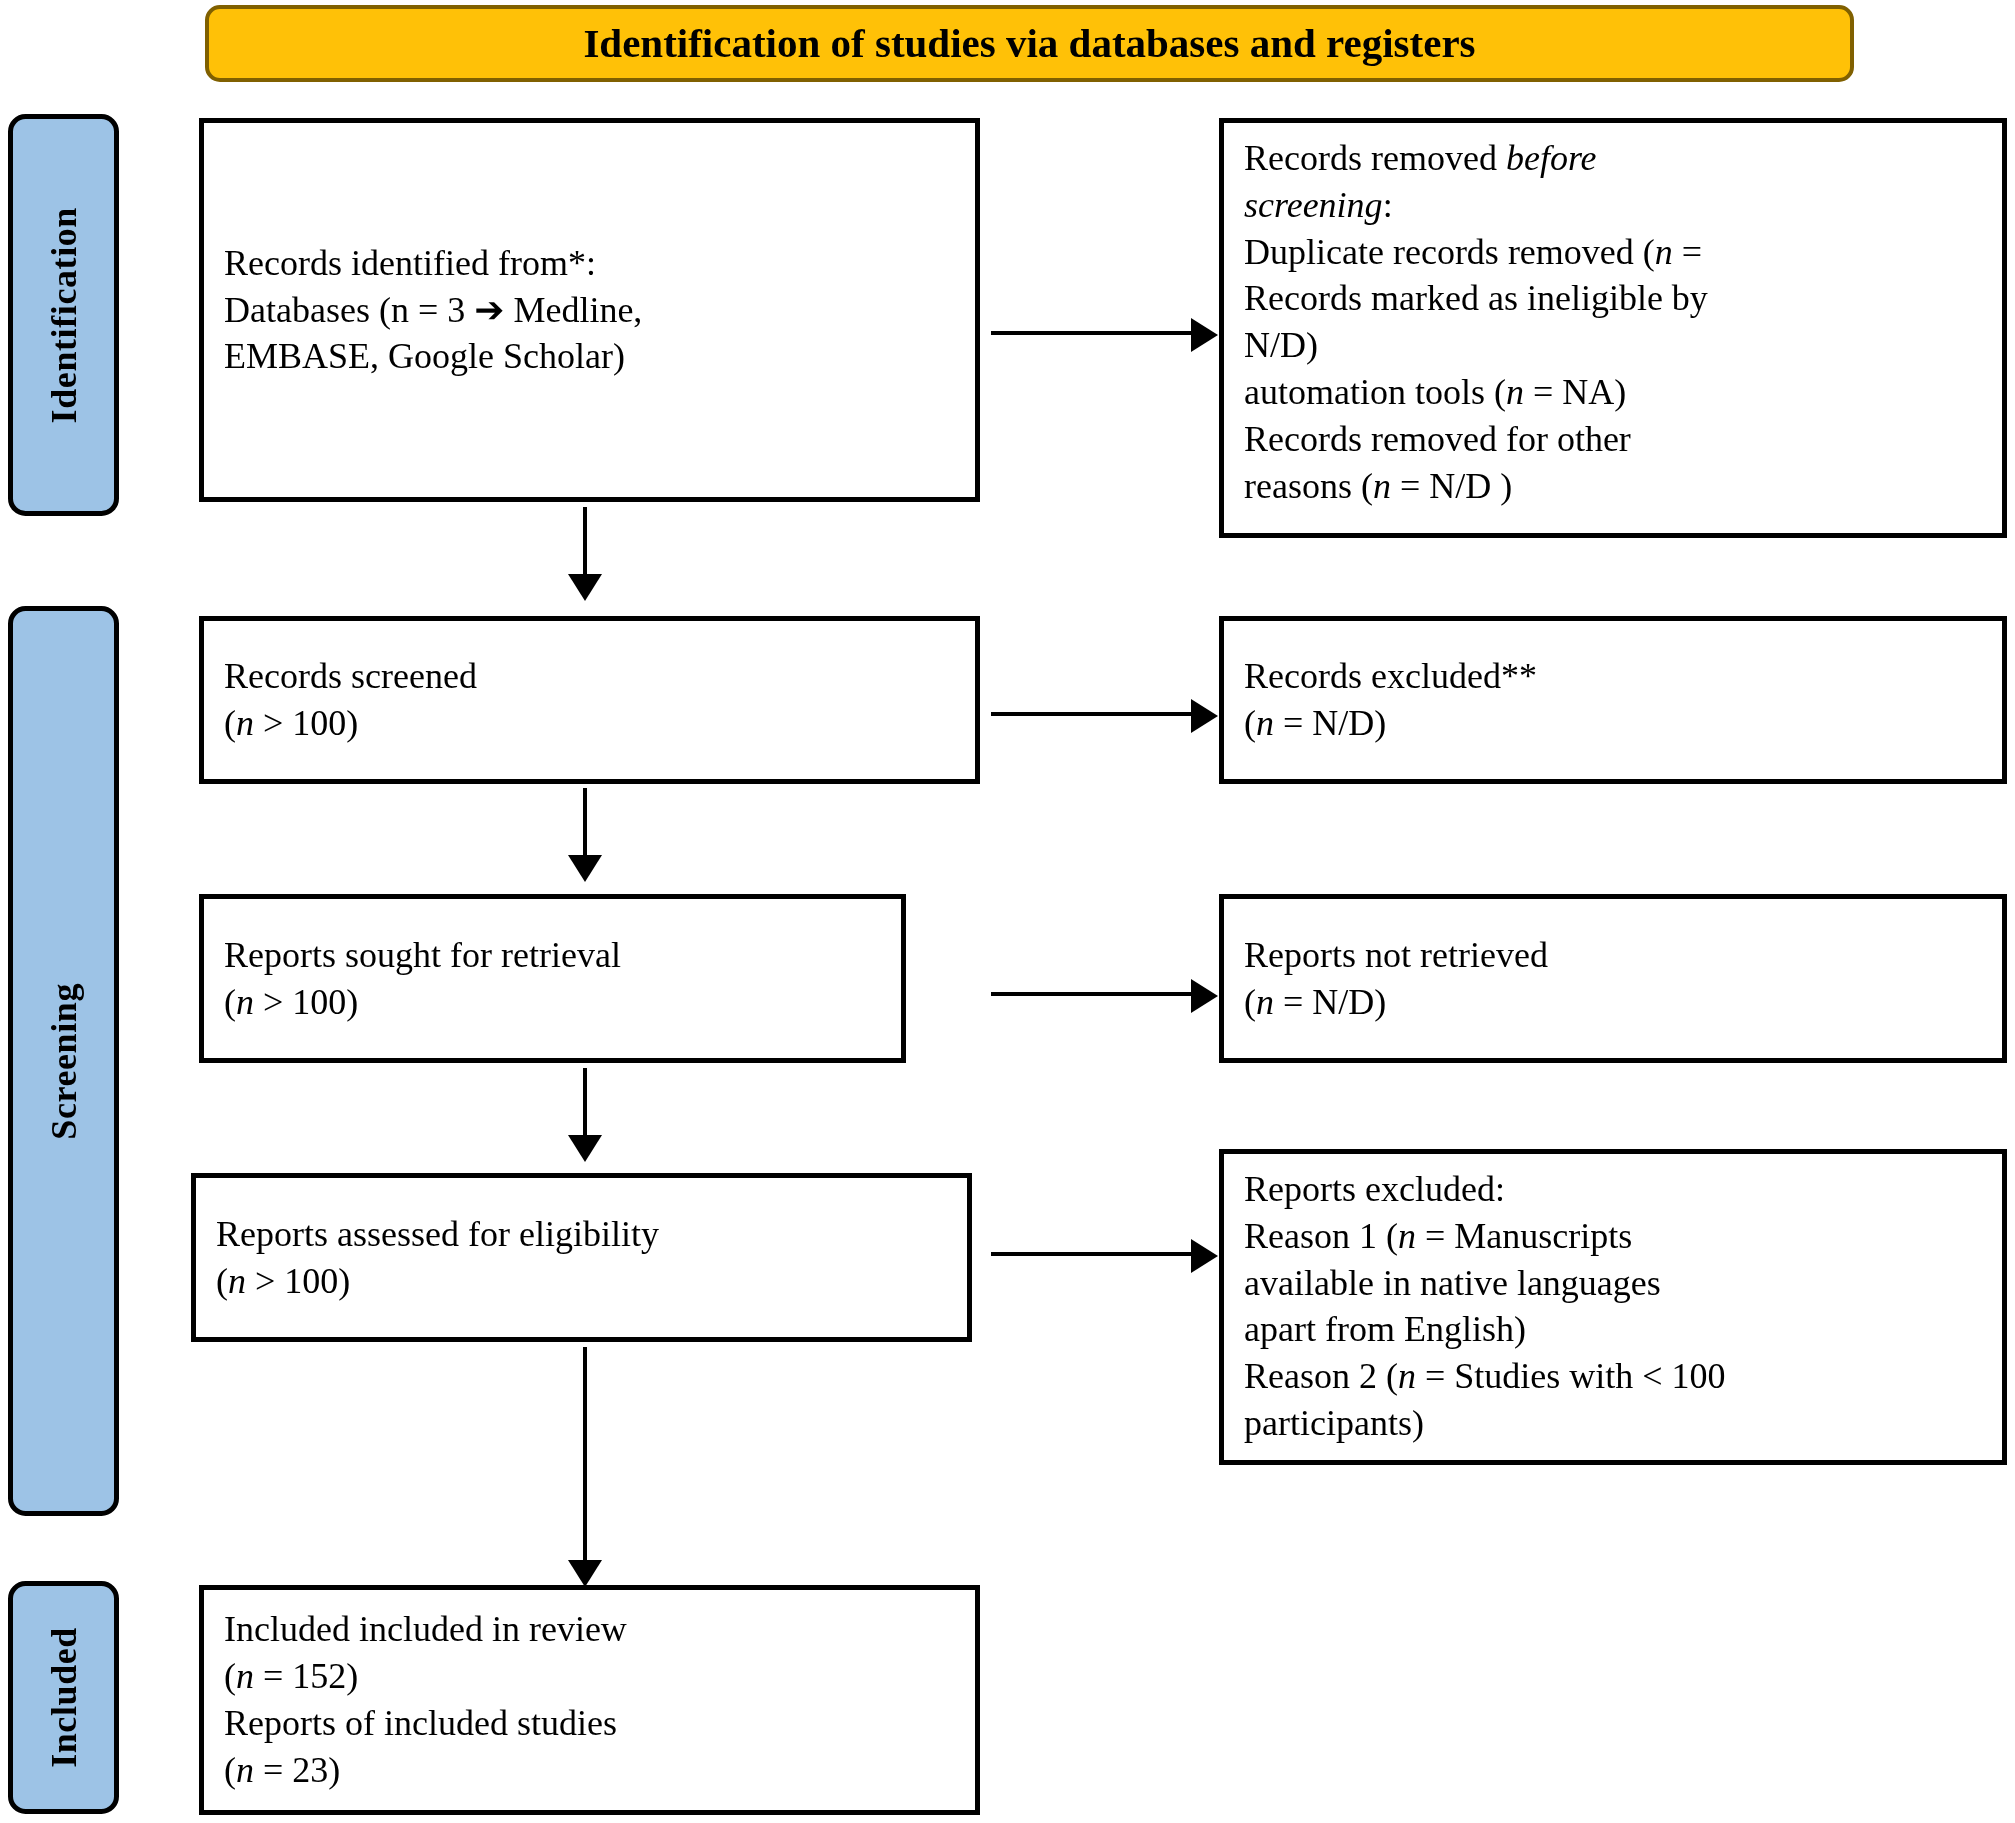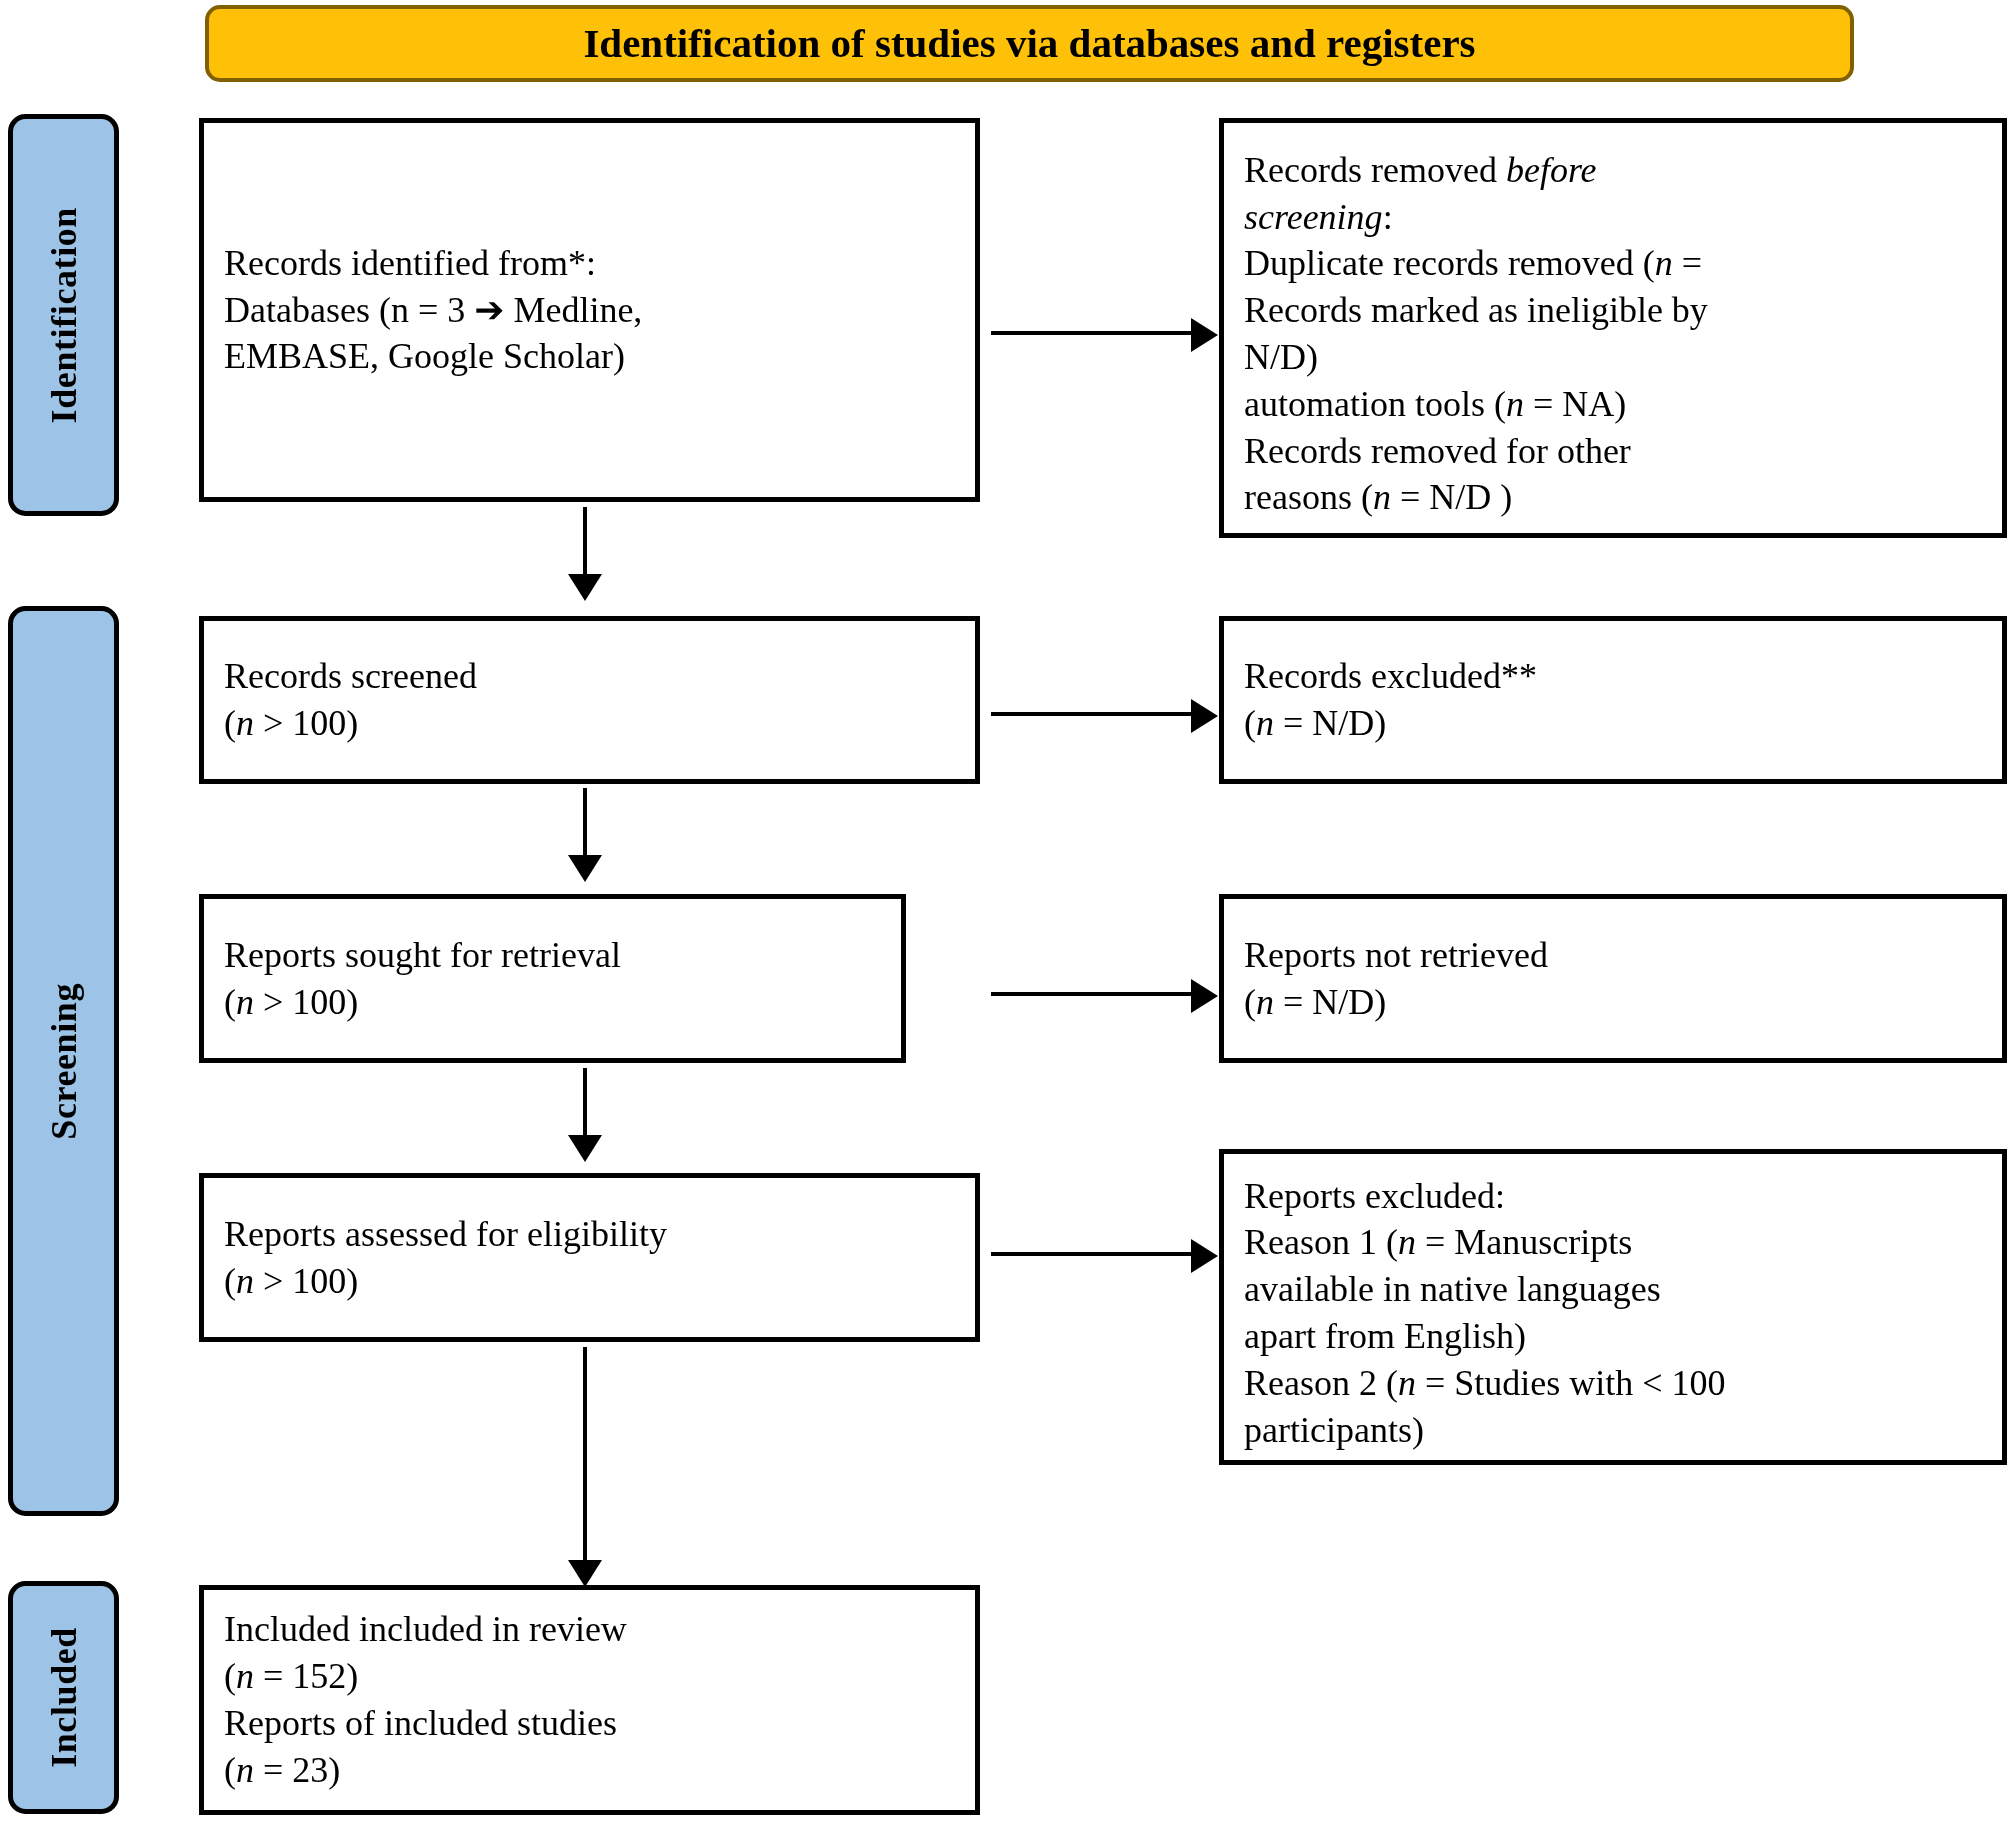--- a/index.html
+++ b/index.html
@@ -63,21 +63,21 @@
     position: absolute;
     background: #ffffff;
     border: 5.2px solid #000000;
     box-sizing: border-box;
     display: flex;
     flex-direction: column;
     justify-content: center;
     padding: 0 20px;
   }
   .flow-box.top-aligned {
-    justify-content: center;
+    justify-content: flex-start;
     padding-top: 12px;
   }
   .flow-box .line {
     font-size: 36px;
     line-height: 1.30;
     color: #000000;
     white-space: pre-wrap;
   }
   .flow-box .line i,
   .flow-box .line em {
@@ -193,21 +193,21 @@
         <div class="line">(<i>n</i> = N/D)</div>
       </div>
   </div>
 
   <div class="conn-h" style="left:991px; top:992px; width:201px;"></div>
   <div class="arrow-right" style="left:1191px; top:979px;"></div>
 
   <div class="conn-v" style="left:583px; top:1068px; width:4.1px; height:70px;"></div>
   <div class="arrow-down" style="left:568px; top:1135px;"></div>
 
-  <div class="flow-box" style="left:199px; top:1173px; width:781px; height:169px;">
+  <div class="flow-box" style="left:191px; top:1173px; width:781px; height:169px;">
     <div>
         <div class="line">Reports assessed for eligibility</div>
         <div class="line">(<i>n</i> &gt; 100)</div>
       </div>
   </div>
 
   <div class="flow-box top-aligned" style="left:1219px; top:1149px; width:788px; height:316px;">
     <div>
         <div class="line">Reports excluded:</div>
         <div class="line">Reason 1 (<i>n</i> = Manuscripts</div>

